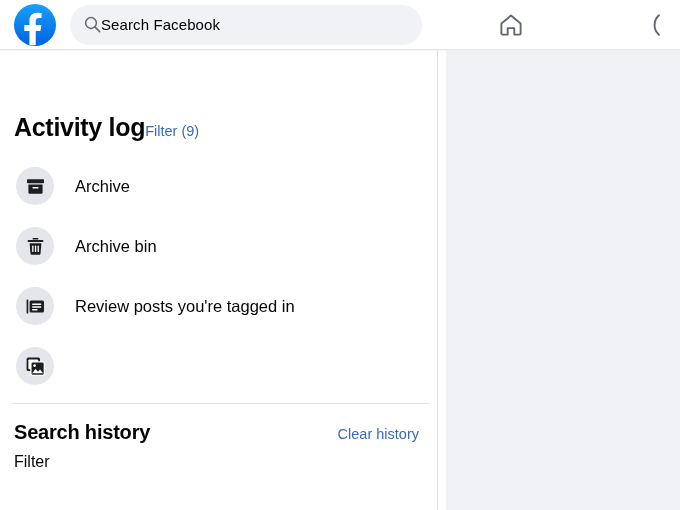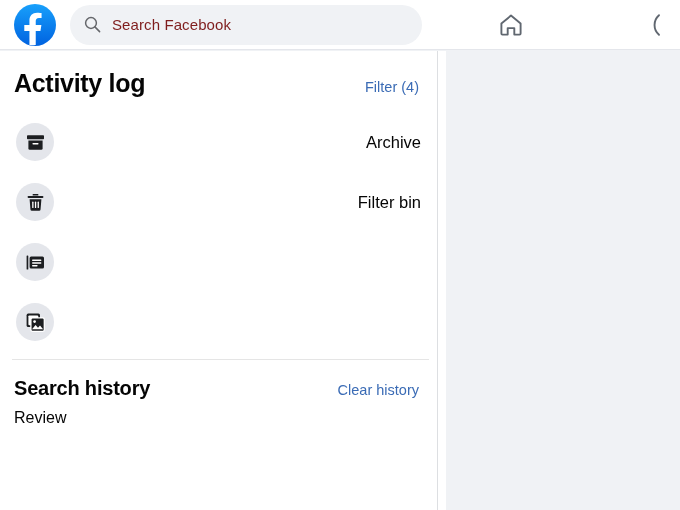--- a/index.html
+++ b/index.html
@@ -49,23 +49,22 @@
     padding: 0 14px;
     cursor: text;
     flex: 0 0 auto;
   }
   .search-pill .mag {
     width: 17px; height: 17px;
     flex: 0 0 auto;
     display: block;
   }
   .search-pill .ph {
-    margin-left: 11px;
     font-size: 15px;
-    color: #7f1d1d;
+    color: #000000;
     letter-spacing: 0.1px;
     white-space: nowrap;
   }
 
   .nav-icons {
     margin-left: 72px;
     display: flex;
     align-items: center;
     gap: 108px;
     flex: 0 0 auto;
@@ -96,22 +95,23 @@
     top: 51px;
     left: 438px;
     width: 8px;
     height: 459px;
     background: #ffffff;
   }
 
   .panel-header {
     display: flex;
     align-items: baseline;
-    justify-content: space-between;
+    justify-content: flex-start;
     padding: 18px 18px 0 14px;
+    margin-top: 44px;
   }
   .page-title {
     font-size: 25px;
     font-weight: bold;
     color: #050505;
     letter-spacing: -0.3px;
   }
   .filter-link {
     font-size: 14.5px;
     color: #3a6bb5;
@@ -124,21 +124,20 @@
     margin-top: 14px;
     padding: 0 8px;
   }
   .menu-item {
     display: flex;
     align-items: center;
     height: 60px;
     padding: 0 8px;
     border-radius: 8px;
     cursor: pointer;
-    justify-content: space-between;
   }
   .icon-circle {
     width: 38px; height: 38px;
     border-radius: 50%;
     background: #e4e6eb;
     display: flex;
     align-items: center;
     justify-content: center;
     flex: 0 0 auto;
   }
@@ -227,21 +226,21 @@
         <path d="M20 4.2a13 13 0 000 19.6" fill="none" stroke="#606770" stroke-width="1.9" stroke-linecap="round"></path>
       </svg>
     </button>
   </div>
 </div>
 
 <div class="left-panel">
 
   <div class="panel-header">
     <span class="page-title">Activity log</span>
-    <span class="filter-link">Filter (4)</span>
+    <span class="filter-link">Filter (9)</span>
   </div>
 
   <div class="menu">
 
     <div class="menu-item">
       <span class="icon-circle">
         <svg width="21" height="21" viewBox="0 0 21 21">
           <rect x="2" y="3.2" width="17" height="4" rx="0.8" fill="#1c1e21"></rect>
           <path d="M3.4 8.6h14.2v7.8a1.4 1.4 0 01-1.4 1.4H4.8a1.4 1.4 0 01-1.4-1.4z" fill="#1c1e21"></path>
           <rect x="7.4" y="11" width="6.2" height="1.6" rx="0.8" fill="#ffffff"></rect>
@@ -254,33 +253,34 @@
       <span class="icon-circle">
         <svg width="21" height="21" viewBox="0 0 21 21">
           <rect x="7.6" y="1.9" width="5.8" height="1.7" rx="0.6" fill="#1c1e21"></rect>
           <rect x="2.6" y="3.9" width="15.8" height="2.1" rx="0.9" fill="#1c1e21"></rect>
           <path d="M4.6 7.3h11.8l-0.85 10.1a1.4 1.4 0 01-1.4 1.3H6.85a1.4 1.4 0 01-1.4-1.3z" fill="#1c1e21"></path>
           <rect x="7.2" y="9.6" width="1.3" height="6.4" rx="0.6" fill="#ffffff"></rect>
           <rect x="9.9" y="9.6" width="1.3" height="6.4" rx="0.6" fill="#ffffff"></rect>
           <rect x="12.6" y="9.6" width="1.3" height="6.4" rx="0.6" fill="#ffffff"></rect>
         </svg>
       </span>
-      <span class="menu-label">Filter bin</span>
+      <span class="menu-label">Archive bin</span>
     </div>
 
     <div class="menu-item">
       <span class="icon-circle">
         <svg width="21" height="21" viewBox="0 0 21 21">
           <rect x="1.6" y="3.4" width="1.7" height="14.2" rx="0.7" fill="#1c1e21"></rect>
           <rect x="4.6" y="4.6" width="14.4" height="11.8" rx="1.5" fill="#1c1e21"></rect>
           <rect x="7" y="7.4" width="9.4" height="1.5" rx="0.7" fill="#ffffff"></rect>
           <rect x="7" y="10.2" width="9.4" height="1.5" rx="0.7" fill="#ffffff"></rect>
           <rect x="7" y="13" width="5.6" height="1.5" rx="0.7" fill="#ffffff"></rect>
         </svg>
       </span>
+      <span class="menu-label">Review posts you're tagged in</span>
     </div>
 
     <div class="menu-item">
       <span class="icon-circle">
         <svg width="21" height="21" viewBox="0 0 21 21">
           <rect x="1.6" y="1.6" width="13.4" height="13.4" rx="1.6" fill="#1c1e21"></rect>
           <rect x="3.4" y="3.4" width="9.8" height="9.8" rx="0.9" fill="#ffffff"></rect>
           <rect x="5.9" y="5.9" width="13.4" height="13.4" rx="1.6" fill="#1c1e21" stroke="#ffffff" stroke-width="1.3"></rect>
           <circle cx="9.6" cy="9.6" r="1.35" fill="#ffffff"></circle>
           <path d="M7 17.2l3.6-4.1 2.4 2.6 2-2.1 3.1 3.6z" fill="#ffffff"></path>
@@ -291,19 +291,19 @@
 
   </div>
 
   <div class="divider"></div>
 
   <div class="history-header">
     <span class="history-title">Search history</span>
     <span class="clear-link">Clear history</span>
   </div>
 
-  <div class="history-day">Review</div>
+  <div class="history-day">Filter</div>
 
 </div>
 
 <div class="panel-gap"></div>
 
 <div class="right-area"></div>
 
 </body></html>

